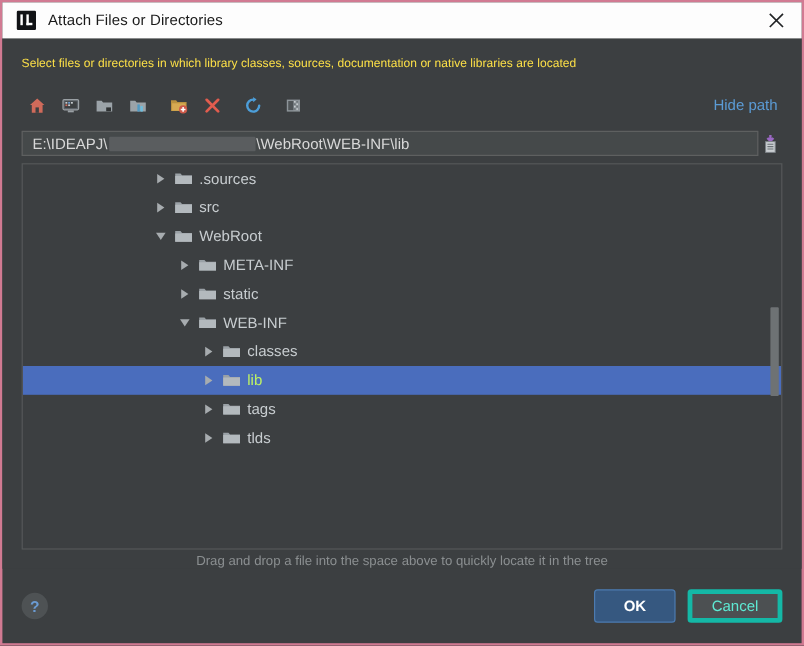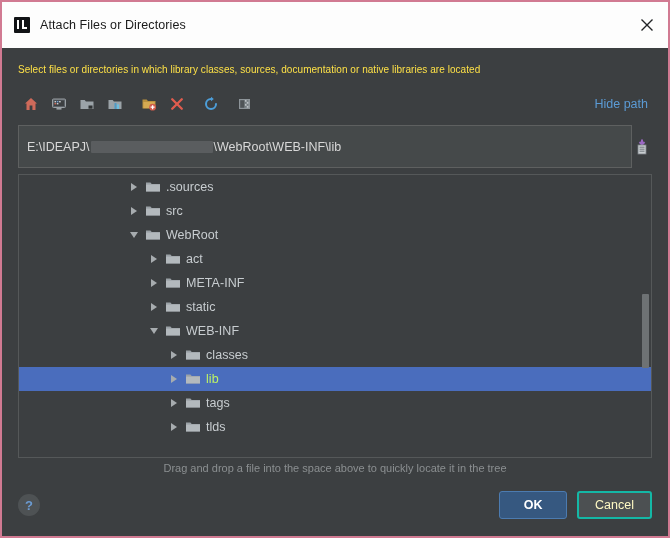--- a/index.html
+++ b/index.html
@@ -22,21 +22,21 @@
     height: 538px;
     box-sizing: border-box;
     border: 2px solid #d17a92;
     background: #3c3f41;
     display: flex;
     flex-direction: column;
   }
 
   
   .titlebar {
-    height: 46px;
+    height: 30px;
     background: #fdfdfd;
     display: flex;
     align-items: center;
     padding: 0 6px 0 12px;
     flex: 0 0 auto;
     position: relative;
   }
   .ij-logo {
     width: 16px; height: 16px;
     background: #111316;
@@ -126,21 +126,21 @@
     font-size: 12.5px;
     cursor: pointer;
     white-space: nowrap;
   }
 
   
   .pathrow {
     margin-top: 8px;
     display: flex;
     align-items: stretch;
-    height: 43px;
+    height: 21px;
   }
   .path-field {
     flex: 1 1 auto;
     background: #45494a;
     border: 1px solid #5e6060;
     display: flex;
     align-items: center;
     padding: 0 8px;
     box-sizing: border-box;
     font-size: 12.5px;
@@ -286,22 +286,22 @@
     white-space: nowrap;
   }
   .btn-ok {
     background: #365880;
     border: 1px solid #4c7bb0;
     color: #ffffff;
     font-weight: bold;
   }
   .btn-cancel {
     background: #4c5052;
-    border: 2px solid #14b8a6;
-    color: #fef9c3;
+    border: 4px solid #14b8a6;
+    color: #5eead4;
     text-align: center;
   }
 </style>
 </head>
 <body>
 
 <div class="dialog">
 
   <div class="titlebar">
     <div class="ij-logo"></div>
@@ -448,30 +448,20 @@
             <div class="row-label">WebRoot</div>
           </div>
           <div class="row" style="padding-left: 128px;">
             <div class="twisty collapsed"></div>
             <div class="folder-ico">
               <svg width="16" height="16" viewBox="0 0 16 16">
                 <path d="M1 3.6 h4.4 l1.3 1.5 h8.3 v7.3 h-14 Z" fill="#9aa1a6"></path>
                 <path d="M1 5.6 h14 v6.8 h-14 Z" fill="#b3b9bd"></path>
               </svg>
             </div>
-            <div class="row-label">act</div>
-          </div>
-          <div class="row" style="padding-left: 128px;">
-            <div class="twisty collapsed"></div>
-            <div class="folder-ico">
-              <svg width="16" height="16" viewBox="0 0 16 16">
-                <path d="M1 3.6 h4.4 l1.3 1.5 h8.3 v7.3 h-14 Z" fill="#9aa1a6"></path>
-                <path d="M1 5.6 h14 v6.8 h-14 Z" fill="#b3b9bd"></path>
-              </svg>
-            </div>
             <div class="row-label">META-INF</div>
           </div>
           <div class="row" style="padding-left: 128px;">
             <div class="twisty collapsed"></div>
             <div class="folder-ico">
               <svg width="16" height="16" viewBox="0 0 16 16">
                 <path d="M1 3.6 h4.4 l1.3 1.5 h8.3 v7.3 h-14 Z" fill="#9aa1a6"></path>
                 <path d="M1 5.6 h14 v6.8 h-14 Z" fill="#b3b9bd"></path>
               </svg>
             </div>

